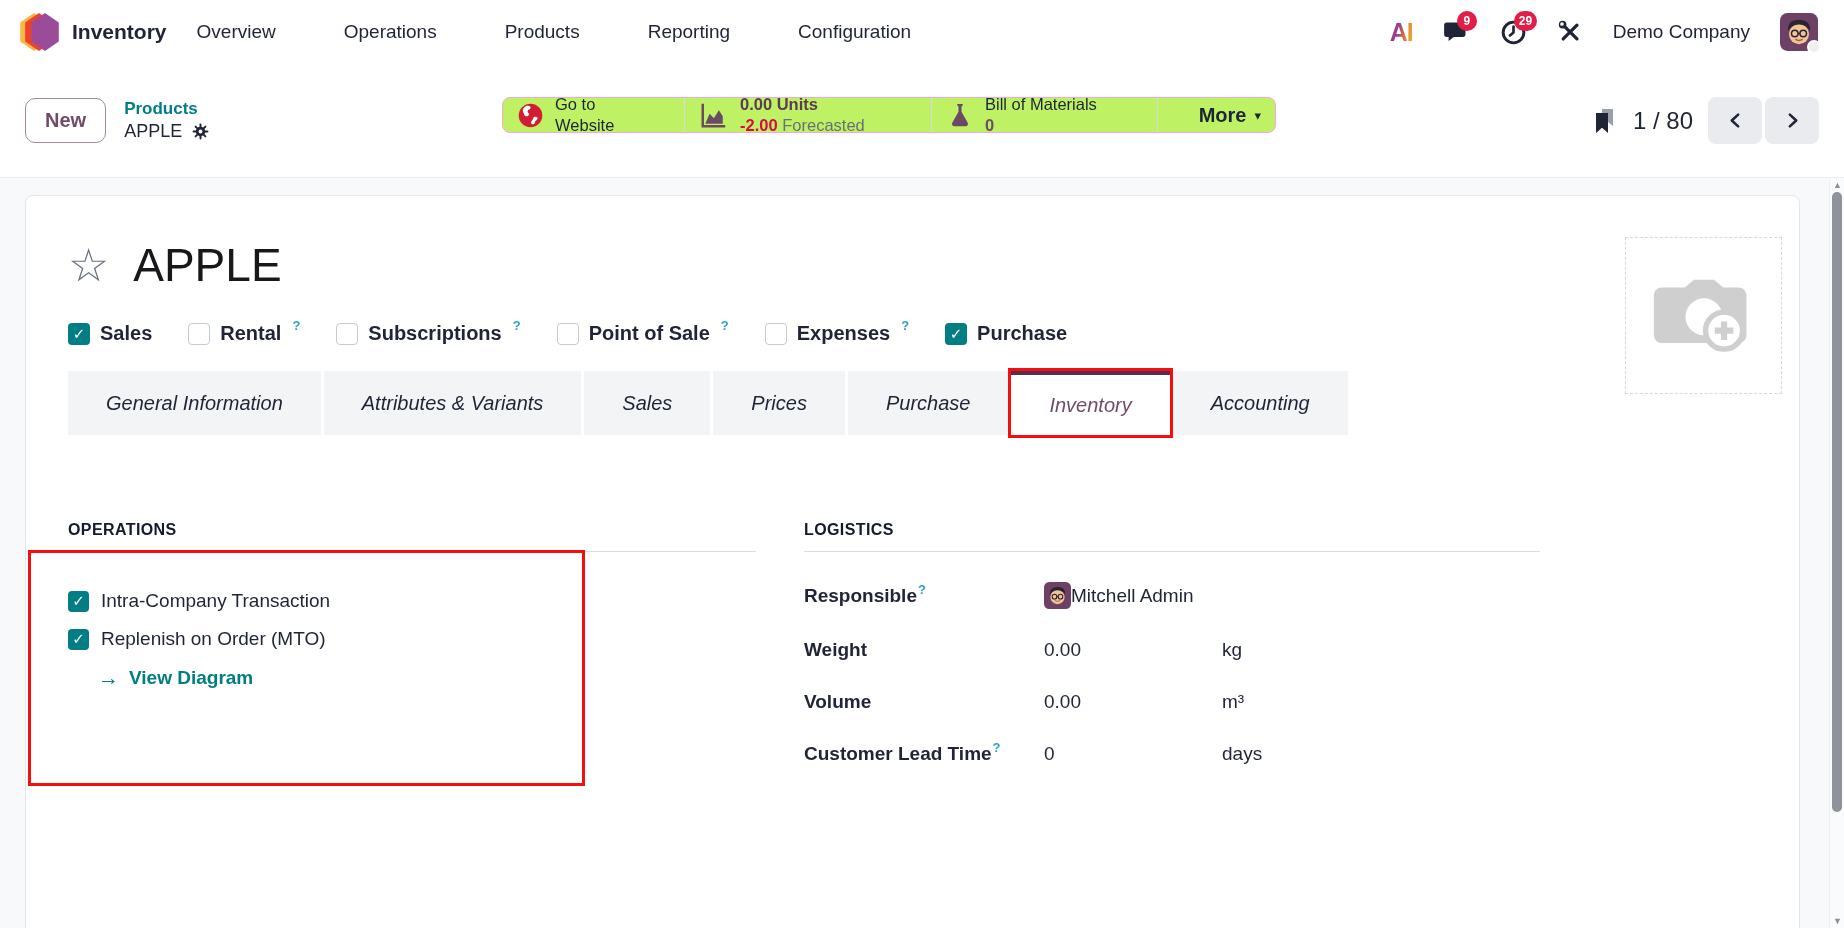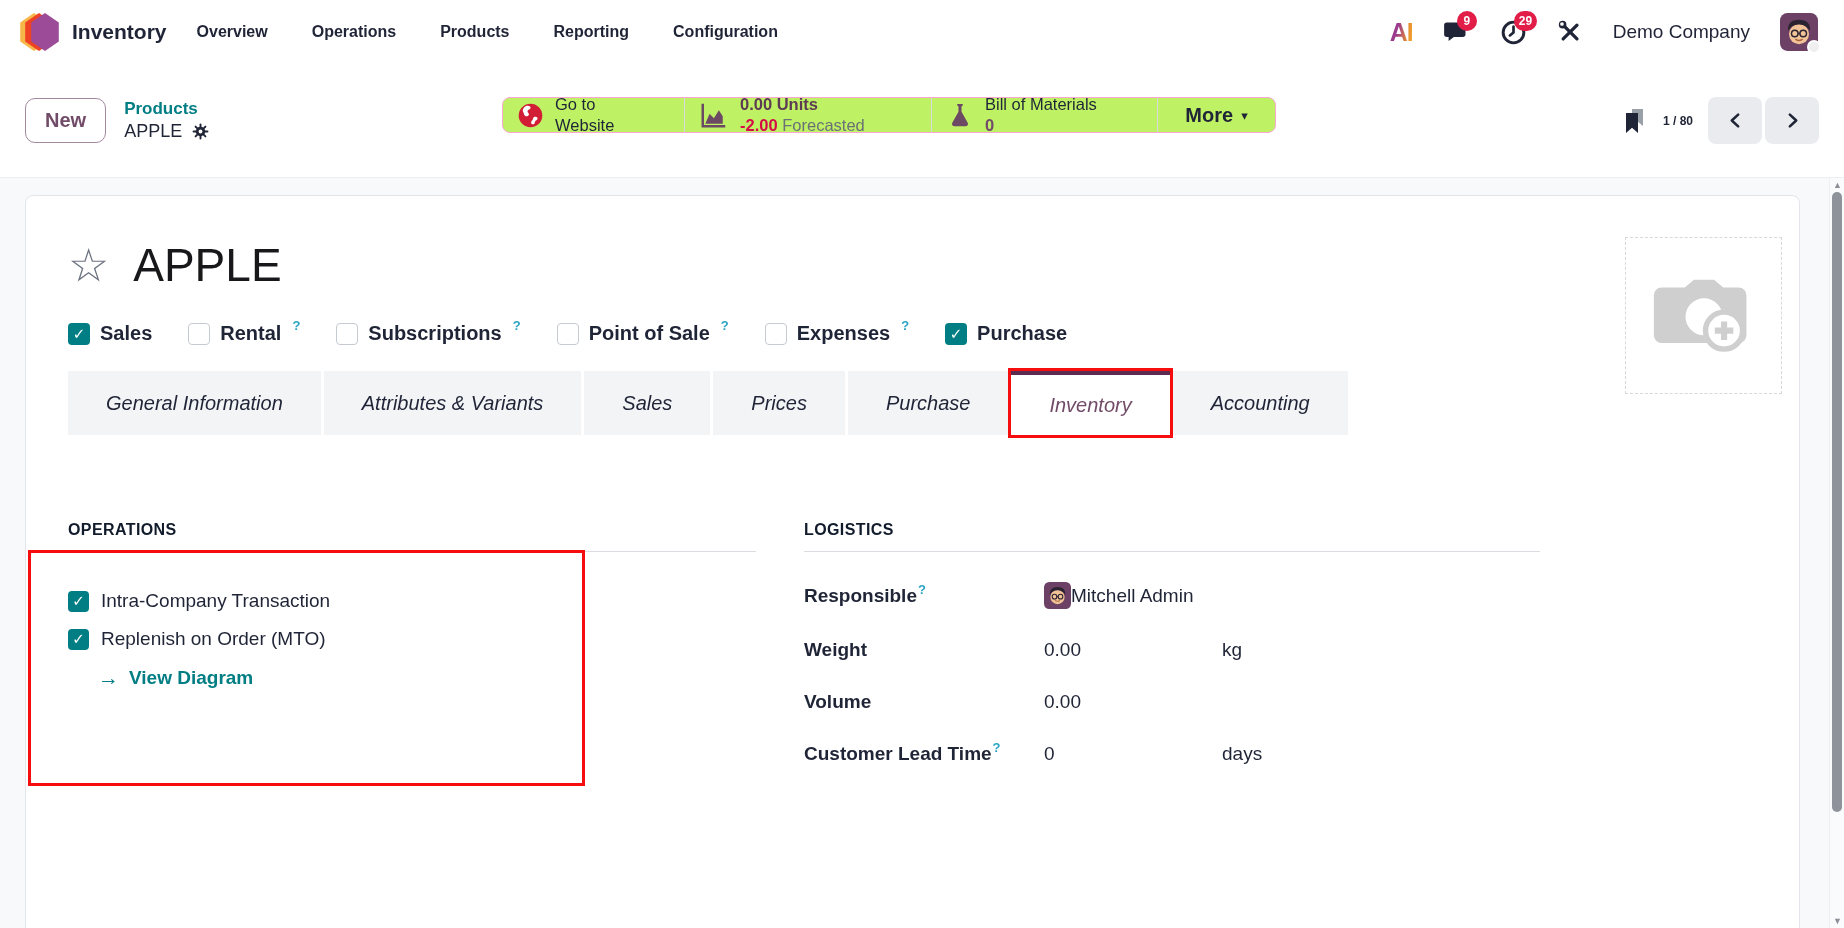--- a/index.html
+++ b/index.html
@@ -9,21 +9,21 @@
   
   .navbar { height:64px; display:flex; align-items:center; padding:0 26px 0 18px; background:#fff; }
   .brand { display:flex; align-items:center; cursor:pointer; }
   .logo { position:relative; width:44px; height:44px; }
   .logo span { position:absolute; top:3px; width:30px; height:38px;
     clip-path:polygon(50% 0%,96% 25%,96% 75%,50% 100%,4% 75%,4% 25%); }
   .logo .l1 { left:1px;  background:#f7b648; }
   .logo .l2 { left:6px;  background:#ef4123; }
   .logo .l3 { left:12px; background:#9b4b97; }
   .brand-name { font-size:21px; font-weight:700; margin:0 30px 0 10px; }
-  .nav-menu { display:flex; gap:44px; font-size:16px;font-weight:bold; }
+  .nav-menu { display:flex; gap:68px; font-size:19px; }
   .nav-item { cursor:pointer; white-space:nowrap; }
   .systray { margin-left:auto; display:flex; align-items:center; gap:30px; }
   .ai-mark { font-size:25px; font-weight:800; letter-spacing:-1px;
     background:linear-gradient(100deg,#9c3b8e 35%,#e8902a 75%,#f3b53a 100%);
     -webkit-background-clip:text; background-clip:text; color:transparent; cursor:pointer; }
   .tray-icon { position:relative; cursor:pointer; display:flex; }
   .badge { position:absolute; top:-8px; left:14px; min-width:20px; height:20px; padding:0 5px;
     background:#e11d48; color:#fff; font-size:12px; font-weight:700; border-radius:10px;
     display:flex; align-items:center; justify-content:center; }
   .company-name { font-size:19px; cursor:pointer; }
@@ -39,32 +39,32 @@
     border:1px solid #a488a0; border-radius:10px; cursor:pointer;
     font-family:"Liberation Sans","DejaVu Sans",sans-serif; }
   .breadcrumb { margin-left:18px; line-height:1.3; }
   .breadcrumb-parent { font-size:17px; font-weight:700; color:#017e84; cursor:pointer; }
   .breadcrumb-current { display:flex; align-items:center; gap:9px; font-size:18px; }
   .gear-btn { display:flex; cursor:pointer; }
   .stat-box { position:absolute; left:502px; top:33px; height:36px; display:flex;
     border:1px solid #f9a8d4; border-radius:8px; background:#bef264; }
   .stat-btn { display:flex; align-items:center; gap:11px; padding:0 14px; cursor:pointer;
     border-right:1px solid #d8dadd; }
-  .stat-btn:last-child { border-right:none; }
+  .stat-btn:last-child { border-right:none;justify-content:flex-end; }
   .stat-btn .txt { line-height:1.25; font-size:16.5px; white-space:nowrap; }
   .stat-w { width:182px; } .stat-u { width:247px; } .stat-b { width:226px; }
   .stat-m { width:117px; justify-content:center; font-size:20px; font-weight:600; gap:8px; }
   .units-line1 { font-weight:700; color:#5d3b52; }
   .forecast-val { font-weight:700; color:#d70b46; }
   .forecast-lbl { color:#6a7076; }
   .bom-zero { font-weight:700; color:#714b67; }
   .caret { font-size:13px; }
   .pager { margin-left:auto; display:flex; align-items:center; gap:15px; }
   .bookmark-btn { display:flex; cursor:pointer; }
-  .pager-counter { font-size:12px;font-weight:bold; }
+  .pager-counter { font-size:24px; }
   .pager-btns { display:flex; gap:3px; }
   .pager-btn { width:54px; height:47px; border:none; background:#e9ebee; border-radius:8px;
     display:flex; align-items:center; justify-content:center; cursor:pointer; }
 
   
   .content { position:absolute; left:0; right:0; top:178px; bottom:0; background:#f8f9fb; }
   .scrollbar { position:absolute; right:0; top:0; bottom:0; width:15px; background:#fafbfc;
     border-left:1px solid #efefef; }
   .scroll-arrow { position:absolute; left:0; width:15px; text-align:center; font-size:9px; color:#8a8f98; }
   .scroll-thumb { position:absolute; left:2px; top:14px; width:10px; height:620px;
@@ -370,20 +370,21 @@
 
         <div class="log-row">
           <span class="log-label">Weight</span>
           <span>0.00</span>
           <span>kg</span>
         </div>
 
         <div class="log-row">
           <span class="log-label">Volume</span>
           <span>0.00</span>
+          <span>m³</span>
         </div>
 
         <div class="log-row">
           <span class="log-label">
             <span>Customer Lead Time</span><span class="help">?</span>
           </span>
           <span>0</span>
           <span>days</span>
         </div>
       </div>

